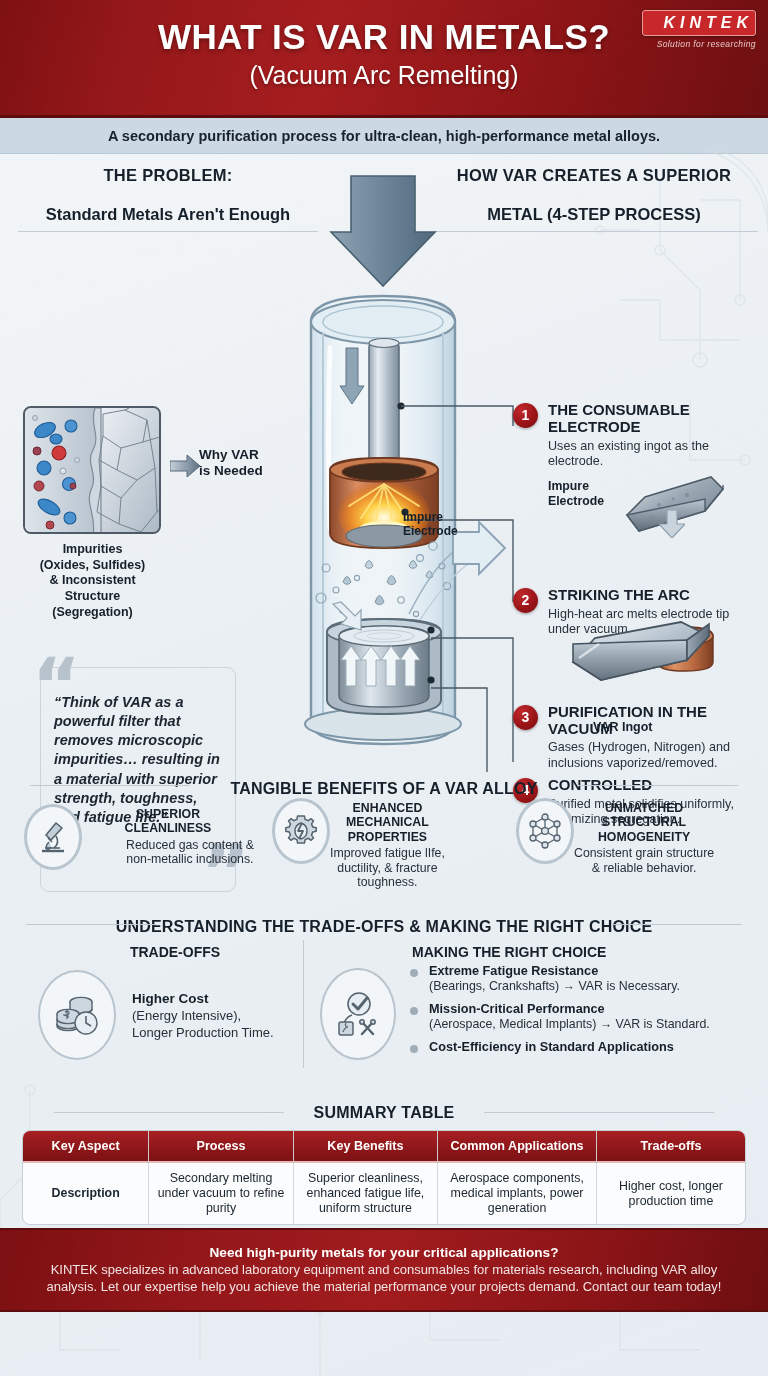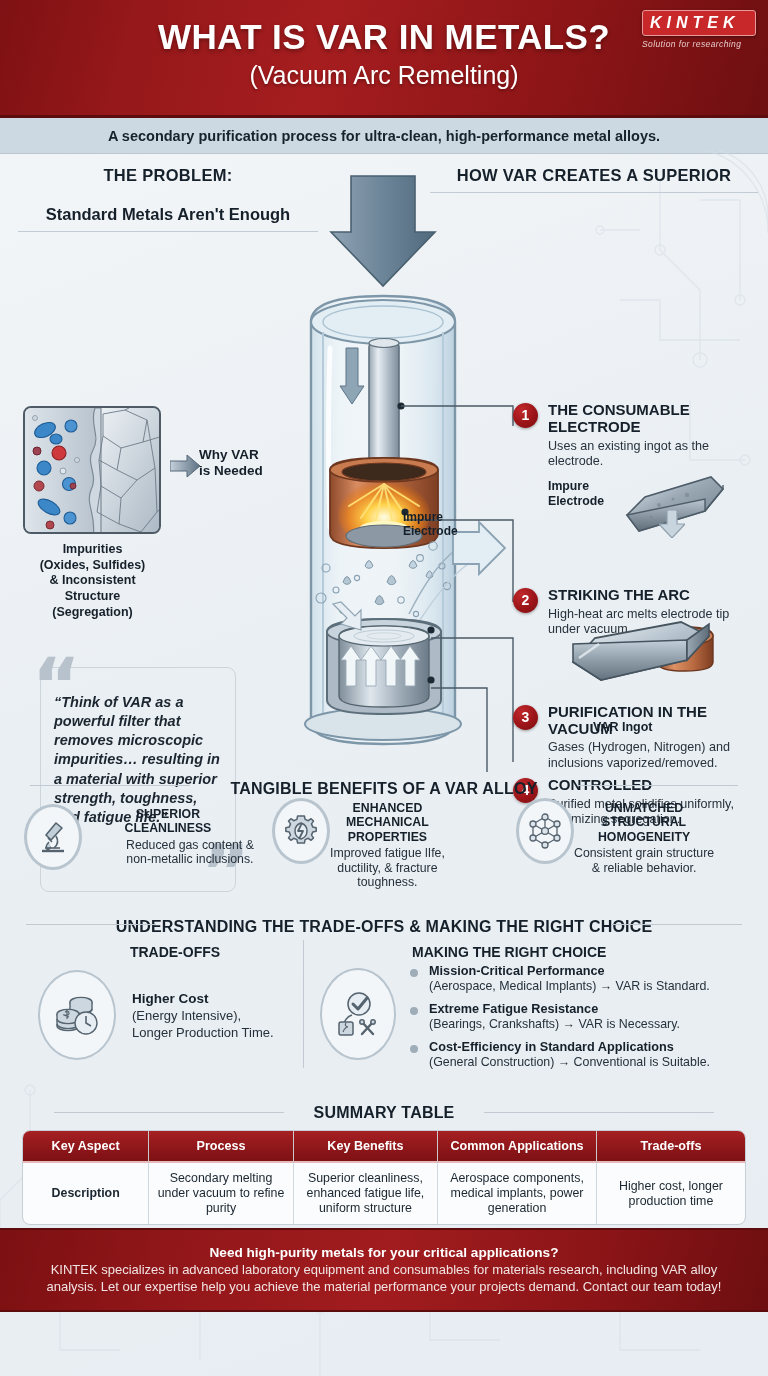--- a/index.html
+++ b/index.html
@@ -28,21 +28,21 @@
   .header-title {
     text-align:center; color:#fff; font-weight:bold;
     font-size: 35px; letter-spacing:.4px; padding-top:17px;
     text-shadow: 0 2px 4px rgba(0,0,0,.35);
   }
   .header-sub {
     text-align:center; color:#fff; font-size:25px; padding-top:4px;
     text-shadow: 0 2px 3px rgba(0,0,0,.3);
   }
   .logo-box {
-    position:absolute; right:12px; top:10px; width:114px; text-align:left;
+    position:absolute; right:12px; top:10px; width:114px; text-align:right;
   }
   .logo-mark {
     background:#c9282a; border:1px solid #e8999a; border-radius:3px;
     color:#fff; font-weight:bold; font-style:italic; font-size:16px;
     letter-spacing:5px; padding:3px 2px 3px 7px;
     box-shadow: 0 1px 3px rgba(0,0,0,.4);
   }
   .logo-tag {
     color:#e8c9c9; font-size:8.5px; font-style:italic; letter-spacing:.4px;
     margin-top:3px;
@@ -256,20 +256,21 @@
   <div class="stage">
 
     <div class="col-head" style="left:18px; top:12px; width:300px;">
       <div class="l1">THE PROBLEM:</div>
       <div class="l2">Standard Metals Aren't Enough</div>
       <div class="rule"></div>
     </div>
 
     <div class="col-head" style="left:430px; top:12px; width:328px;">
       <div class="l1">HOW VAR CREATES A SUPERIOR</div>
+      <div class="l2">METAL (4-STEP PROCESS)</div>
       <div class="rule"></div>
     </div>
 
     <div class="problem-img">
       <svg viewBox="0 0 138 128" width="138" height="128">
         <defs>
           <linearGradient id="gl" x1="0" y1="0" x2="1" y2="0">
             <stop offset="0" stop-color="#dde4ea"></stop>
               <stop offset="1" stop-color="#b9c4cf"></stop>
           </linearGradient>
@@ -687,32 +688,31 @@
         <path d="M8 43 q2 -5 5 -5 q-4 -1 -2 -4" stroke-width="1.2" fill="none"></path>
         <path d="M27 33 l11 12 M38 33 l-11 12" stroke-width="2.4" stroke-linecap="round"></path>
         <circle cx="27" cy="33" r="2.2" fill="#ccd7e0"></circle>
         <circle cx="38" cy="33" r="2.2" fill="#ccd7e0"></circle>
       </svg>
     </div>
 
     <div class="bullets">
       <div class="bullet">
         <span class="dot"></span>
+        <div class="b1">Extreme Fatigue Resistance</div>
+        <div class="b2">(Bearings, Crankshafts) → VAR is Necessary.</div>
+      </div>
+      <div class="bullet">
+        <span class="dot"></span>
         <div class="b1">Mission-Critical Performance</div>
         <div class="b2">(Aerospace, Medical Implants) → VAR is Standard.</div>
-      </div>
-      <div class="bullet">
-        <span class="dot"></span>
-        <div class="b1">Extreme Fatigue Resistance</div>
-        <div class="b2">(Bearings, Crankshafts) → VAR is Necessary.</div>
       </div>
       <div class="bullet">
         <span class="dot"></span>
         <div class="b1">Cost-Efficiency in Standard Applications</div>
-        <div class="b2">(General Construction) → Conventional is Suitable.</div>
       </div>
     </div>
   </div>
 
   <div class="summary">
     <div class="sec-title" style="padding-top:2px;">
       <span class="line" style="left:54px; width:230px;"></span>
       <span>SUMMARY TABLE</span>
       <span class="line" style="right:54px; width:230px;"></span>
     </div>

